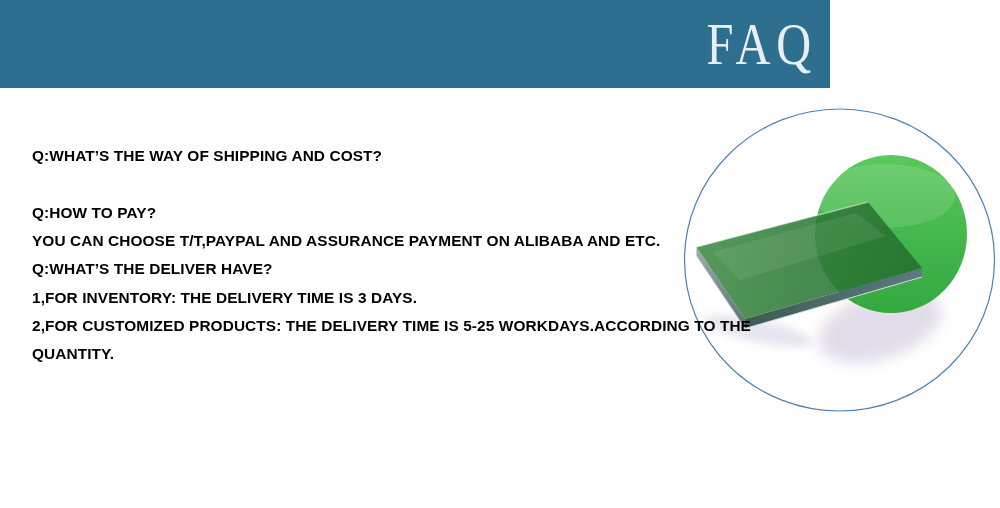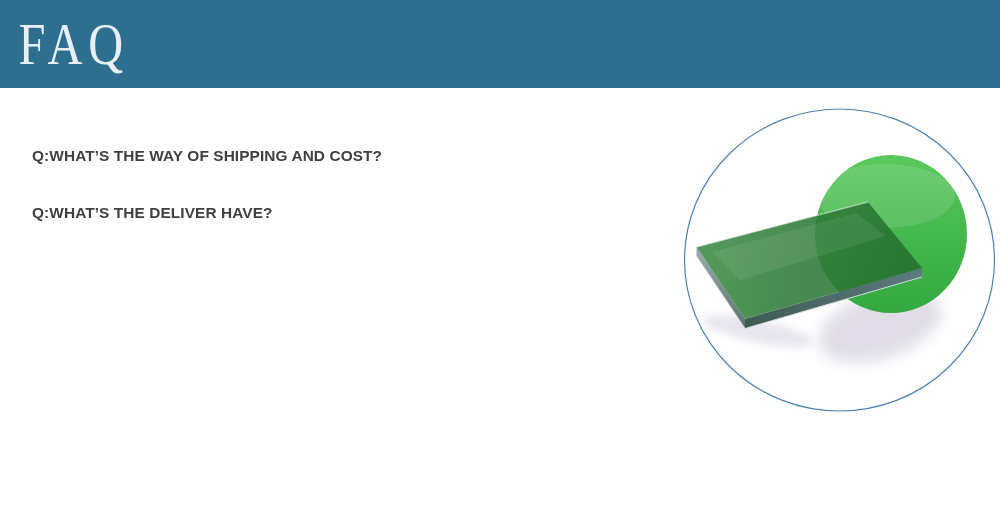--- a/index.html
+++ b/index.html
@@ -1,22 +1,22 @@
 <!DOCTYPE html>
 <html><head>
 <meta charset="utf-8">
 <style>
   html,body{margin:0;padding:0}
   body{
     width:1000px;height:508px;position:relative;overflow:hidden;
     background:#ffffff;font-family:"Liberation Sans",sans-serif;
   }
   .band{
-    position:absolute;left:0;top:0;width:1000px;height:88px;
-    display:flex;align-items:center;justify-content:flex-start;
+    position:absolute;left:0;top:0;width:830px;height:88px;
+    display:flex;align-items:center;justify-content:flex-end;
   }
   .band h1{
     margin:0;line-height:1;
     font-family:"Liberation Serif",serif;font-weight:400;
     font-size:59px;letter-spacing:7px;padding-left:7px;
     transform:scaleX(.82);
   }
   .faq{
     position:absolute;left:32px;top:142px;width:740px;
     font-size:15.4px;font-weight:600;line-height:28.35px;letter-spacing:.1px;
@@ -76,20 +76,24 @@
 
   <path d="M696.5,247 L745,319 L745,328.5 L696.5,256 Z" fill="url(#sideLGrad)"></path>
   <path d="M745,319 L922,268 L922,277 L745,328.5 Z" fill="url(#sideRGrad)"></path>
   <path d="M696.5,256 L745,328.5 L922,277" fill="none" stroke="#d5dcde" stroke-width="1"></path>
 
   <path d="M696.5,247 L868,202 L922,268 L745,319 Z" fill="url(#plateGrad)" fill-opacity="0.88"></path>
   <path d="M696.5,247 L868,202" stroke="rgba(255,255,255,0.45)" stroke-width="1.4" fill="none"></path>
   <path d="M712,252 L856,213 L886,236 L740,280 Z" fill="#ffffff" opacity="0.08"></path>
 </svg>
 
-<main class="faq" style="color: #404040;">
+<main class="faq" style="color: #000000;">
   <div class="block">
     <div class="line">Q:WHAT’S THE WAY OF SHIPPING AND COST?</div>
   </div>
   <div class="block">
+    <div class="line">Q:HOW TO PAY?</div>
+    <div class="line">YOU CAN CHOOSE T/T,PAYPAL AND ASSURANCE PAYMENT ON ALIBABA AND ETC.</div>
     <div class="line">Q:WHAT’S THE DELIVER HAVE?</div>
+    <div class="line">1,FOR INVENTORY: THE DELIVERY TIME IS 3 DAYS.</div>
+    <div class="line">2,FOR CUSTOMIZED PRODUCTS: THE DELIVERY TIME IS 5-25 WORKDAYS.ACCORDING TO THE QUANTITY.</div>
   </div>
 </main>
 
 </body></html>

